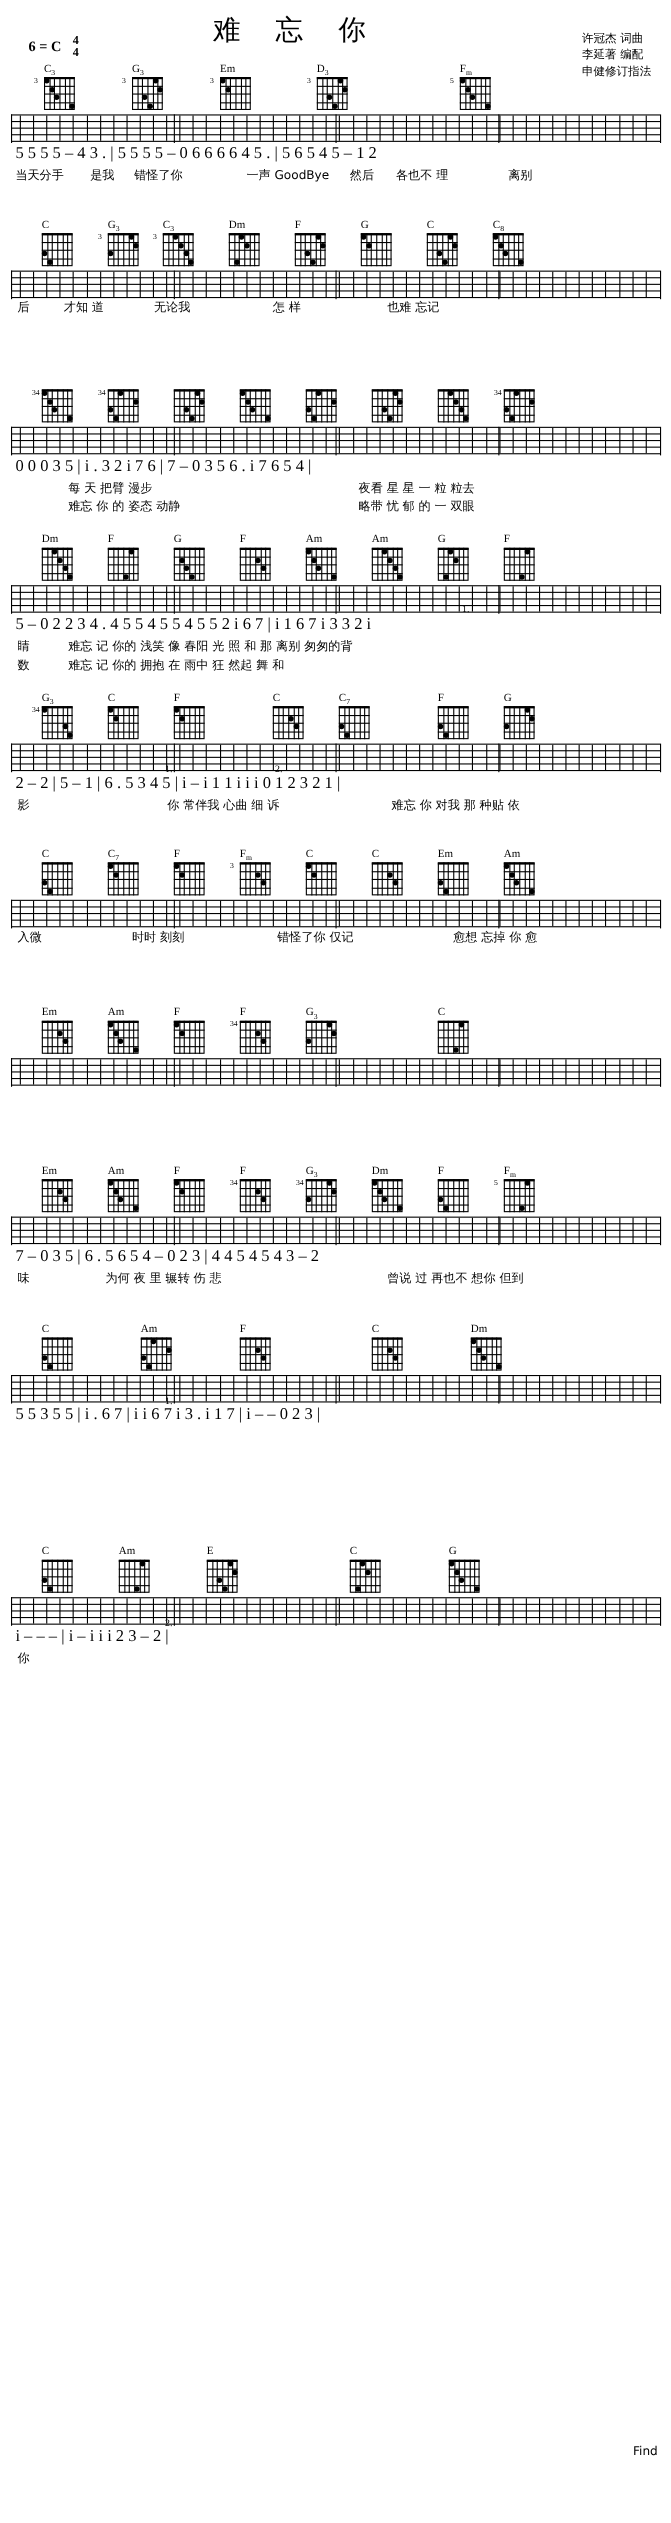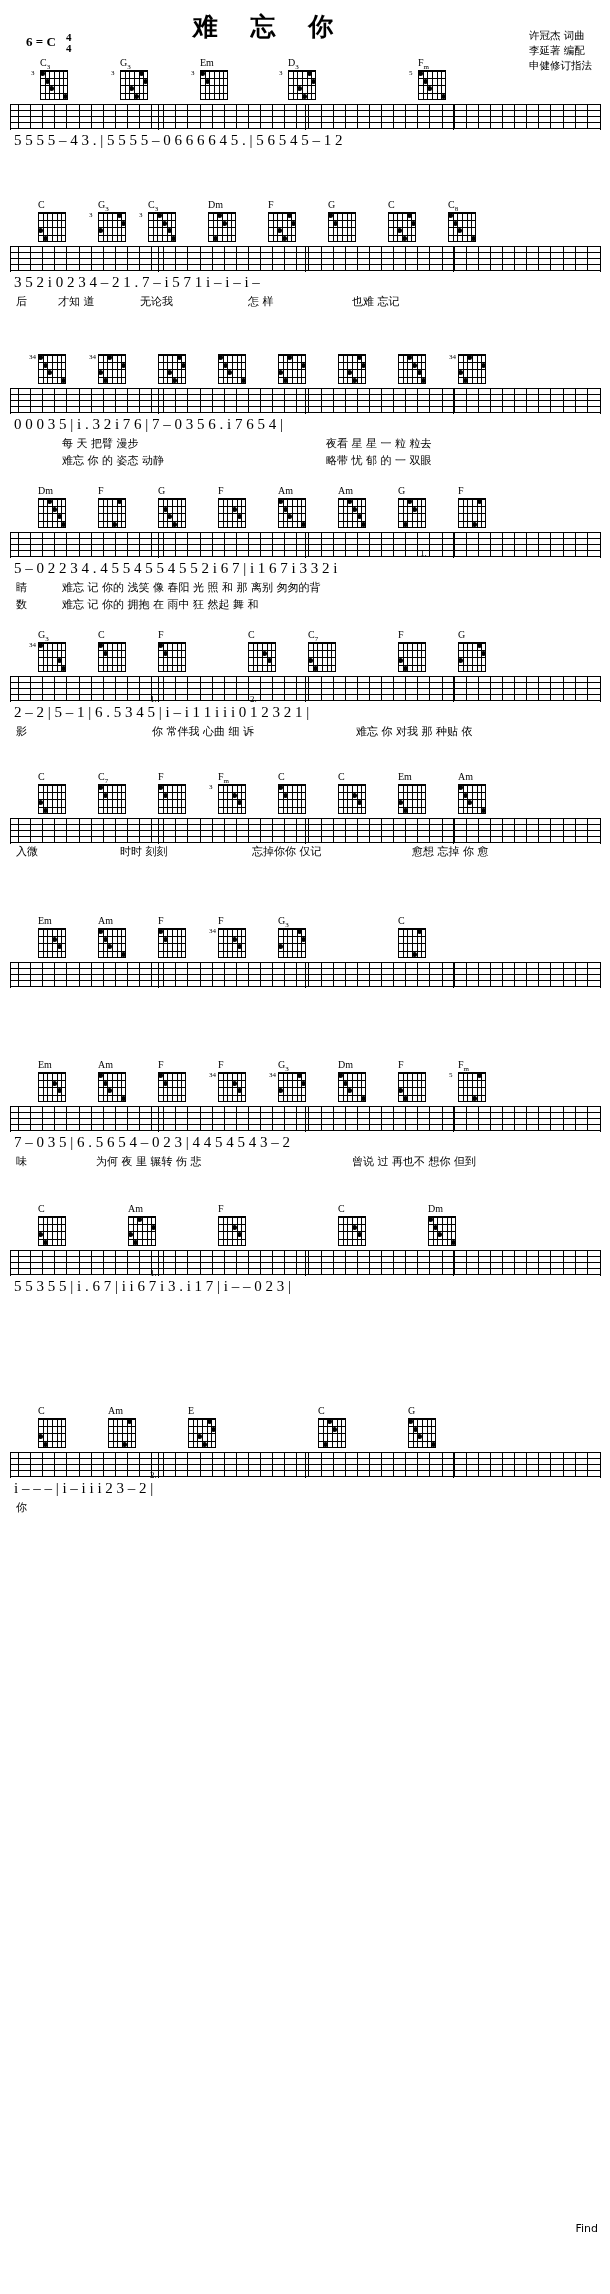--- a/index.html
+++ b/index.html
@@ -1,21 +1,21 @@
 <!DOCTYPE html>
 <html><head>
 <meta charset="utf-8">
 <style>
   html,body{margin:0;padding:0;background:#ffffff;}
   body{width:610px;font-family:"Liberation Serif",serif;color:#000;}
   .page{position:relative;width:610px;height:2294px;overflow:hidden;}
 
   
   .title{position:absolute;left:0;top:10px;width:538px;text-align:center;
-         font-size:25px;font-weight:bold;letter-spacing:12px;font-family:"DejaVu Sans",sans-serif;}
+         font-size:25px;font-weight:normal;letter-spacing:12px;font-family:"DejaVu Sans",sans-serif;}
   .keysig{position:absolute;left:26px;top:32px;font-size:13px;font-weight:bold;font-family:"Liberation Serif",serif;}
   .keysig .frac{display:inline-block;vertical-align:middle;text-align:center;line-height:1;margin-left:7px;font-size:11px;}
   .keysig .frac .num{display:block;}
   .keysig .frac .den{display:block;}
   .credits{position:absolute;right:18px;top:28px;font-size:10.5px;line-height:1.45;text-align:left;
            font-family:"DejaVu Sans",sans-serif;}
 
   
   .system{position:absolute;left:0;width:610px;}
   .chordrow{position:relative;height:46px;}
@@ -224,20 +224,29 @@
           <div class="tick" style="left: 516.2px; top: 1px; height: 23px;"></div>
           <div class="tick" style="left: 528.3px; top: 1px; height: 23px;"></div>
           <div class="tick" style="left: 540.4px; top: 1px; height: 23px;"></div>
           <div class="tick" style="left: 552.5px; top: 1px; height: 23px;"></div>
           <div class="tick" style="left: 564.6px; top: 1px; height: 23px;"></div>
           <div class="tick" style="left: 576.7px; top: 1px; height: 23px;"></div>
         </div>
         <div class="notes">
           <span style="left: 14px;">5 5 5 5  –  4 3 . | 5 5 5 5  –  0 6 6 6 6   4 5 . | 5 6 5 4 5  –  1 2</span>
         </div>
+        <div class="lyric">
+          <span style="left: 14px;">当天分手</span>
+          <span style="left: 82px;">是我</span>
+          <span style="left: 122px;">错怪了你</span>
+          <span style="left: 224px;">一声 GoodBye</span>
+          <span style="left: 318px;">然后</span>
+          <span style="left: 360px;">各也不  理</span>
+          <span style="left: 462px;">离别</span>
+        </div>
       </div>
       <div class="system" style="top: 200px;">
         <div class="chordrow">
           <div class="chord" style="left: 38px;">
             <div class="cname">C</div>
             <div class="grid">
               <div class="gbox"></div>
               <div class="nut"></div>
               <div class="vs" style="left: 4.66667px;"></div>
               <div class="vs" style="left: 9.33333px;"></div>
@@ -436,23 +445,20 @@
           <div class="tick" style="left: 479.9px; top: 1px; height: 23px;"></div>
           <div class="tick" style="left: 492px; top: 1px; height: 23px;"></div>
           <div class="tick" style="left: 504.1px; top: 1px; height: 23px;"></div>
           <div class="tick" style="left: 516.2px; top: 1px; height: 23px;"></div>
           <div class="tick" style="left: 528.3px; top: 1px; height: 23px;"></div>
           <div class="tick" style="left: 540.4px; top: 1px; height: 23px;"></div>
           <div class="tick" style="left: 552.5px; top: 1px; height: 23px;"></div>
           <div class="tick" style="left: 564.6px; top: 1px; height: 23px;"></div>
           <div class="tick" style="left: 576.7px; top: 1px; height: 23px;"></div>
         </div>
-        <div class="notes">
-          <span style="left: 14px;">3  5 2 i   0 2 3 4  –  2 1 .  7 – i 5  7 1 i  –  i – i –</span>
-        </div>
         <div class="lyric">
           <span style="left: 16px;">后</span>
           <span style="left: 58px;">才知 道</span>
           <span style="left: 140px;">无论我</span>
           <span style="left: 248px;">怎  样</span>
           <span style="left: 352px;">也难  忘记</span>
         </div>
       </div>
       <div class="system" style="top: 342px;">
         <div class="chordrow">
@@ -1298,21 +1304,21 @@
           <div class="tick" style="left: 516.2px; top: 1px; height: 23px;"></div>
           <div class="tick" style="left: 528.3px; top: 1px; height: 23px;"></div>
           <div class="tick" style="left: 540.4px; top: 1px; height: 23px;"></div>
           <div class="tick" style="left: 552.5px; top: 1px; height: 23px;"></div>
           <div class="tick" style="left: 564.6px; top: 1px; height: 23px;"></div>
           <div class="tick" style="left: 576.7px; top: 1px; height: 23px;"></div>
         </div>
         <div class="lyric">
           <span style="left: 16px;">入微</span>
           <span style="left: 120px;">时时  刻刻</span>
-          <span style="left: 252px;">忘掉你你  仅记</span>
+          <span style="left: 252px;">错怪了你  仅记</span>
           <span style="left: 412px;">愈想  忘掉  你  愈</span>
         </div>
       </div>
       <div class="system" style="top: 916px;">
         <div class="chordrow">
           <div class="chord" style="left: 38px;">
             <div class="cname">Em</div>
             <div class="grid">
               <div class="gbox"></div>
               <div class="nut"></div>

